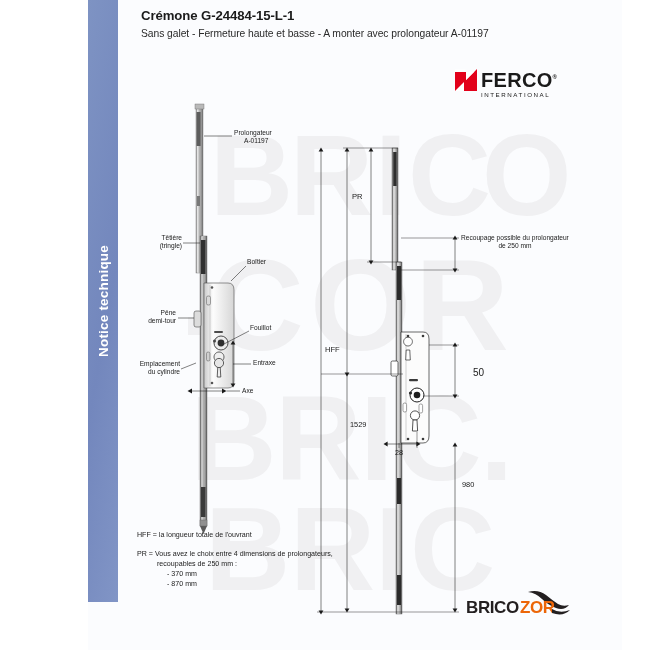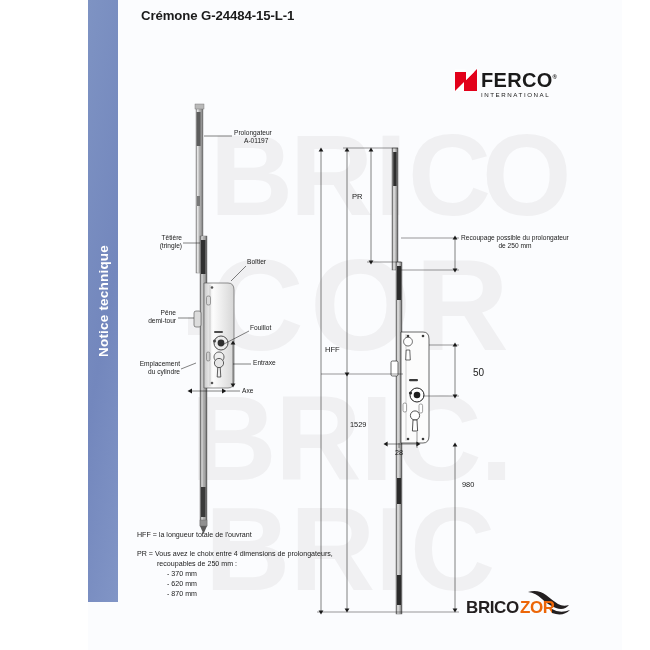--- a/index.html
+++ b/index.html
@@ -94,20 +94,21 @@
     <text x="225" y="470" font-size="118">I</text>
     <text x="260" y="470" font-size="118">C</text>
   </svg>
 
   <div class="sidebar">
     <div class="sidebar-label">Notice technique</div>
   </div>
 
   <div class="header">
     <div class="doc-title">Crémone G-24484-15-L-1</div>
+    <div class="doc-sub">Sans galet - Fermeture haute et basse - A monter avec prolongateur A-01197</div>
   </div>
 
   <div class="ferco">
     <div class="ferco-mark">
       <svg viewBox="0 0 22 22" width="22" height="22">
         <path d="M0 22 L0 3 L11 3 L11 11 L22 0 L22 22 Z" fill="#e2001a"></path>
         <path d="M0 22 L9 13 L9 22 Z" fill="#ffffff"></path>
         <path d="M11 3 L11 11 L19.5 2.6 Z" fill="#ffffff"></path>
         <path d="M0 3 L0 0.5 L10.5 0.5 L10.5 2.2 Z" fill="#ffffff"></path>
       </svg>
@@ -323,21 +324,20 @@
       <div>de 250 mm</div>
     </div>
   </div>
 
   <div class="legend">
     <div class="row">HFF = la longueur totale de l'ouvrant</div>
     <div class="gap"></div>
     <div class="row">PR = Vous avez le choix entre 4 dimensions de prolongateurs,</div>
     <div class="row ind">recoupables de 250 mm :</div>
     <div class="row ind2">- 370 mm</div>
-    <div class="row ind2">- 620 mm</div>
     <div class="row ind2">- 870 mm</div>
   </div>
 
   <div class="brico">
     <svg width="118" height="30" viewBox="0 0 118 30">
       <path d="M62 3 Q72 0 80 6 Q86 11 92 15 Q97 18 103 16 Q98 22 90 19 Q82 16 76 10 Q70 4 62 3 Z" fill="#231f20"></path>
       <text x="0" y="24" font-family="Liberation Sans, sans-serif" font-size="17" font-weight="bold" fill="#231f20" letter-spacing="-0.4">BRICO</text>
       <text x="54" y="24" font-family="Liberation Sans, sans-serif" font-size="17" font-weight="bold" fill="#ec6608" letter-spacing="-0.4">ZOR</text>
       <path d="M86 20 Q94 25 104 21 Q97 28 86 24 Z" fill="#231f20"></path>
     </svg>

